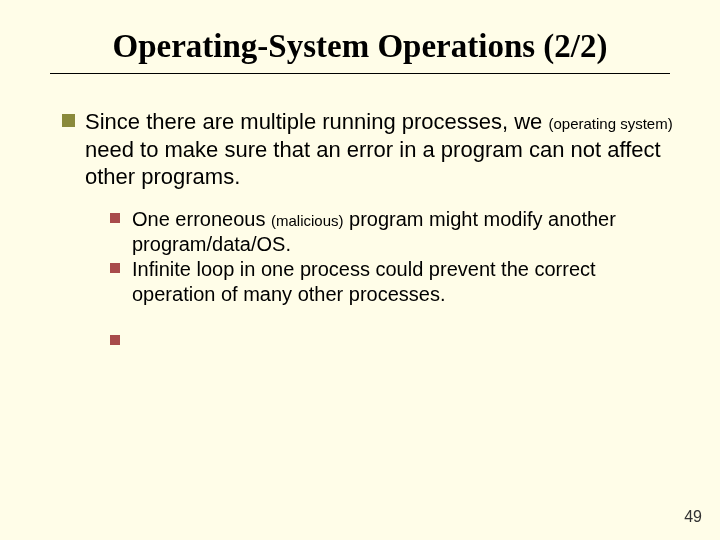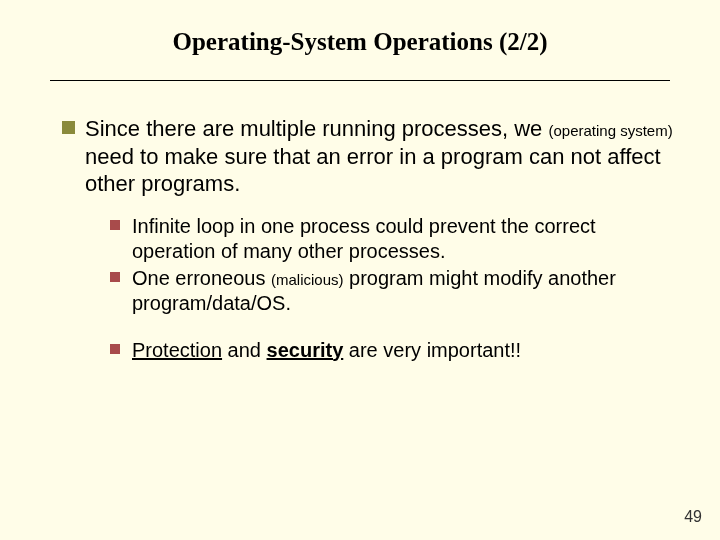--- a/index.html
+++ b/index.html
@@ -13,24 +13,24 @@
   }
   .slide {
     position: relative;
     width: 720px;
     height: 540px;
     background: #fffde8;
     box-sizing: border-box;
   }
   .title {
     font-family: "Times New Roman", Times, serif;
-    font-size: 25px;
+    font-size: 33px;
     text-align: center;
     padding-top: 28px;
-    padding-bottom: 24px;
+    padding-bottom: 8px;
     margin: 0 50px;
     border-bottom: 1.5px solid #000;
   }
   .body {
     margin-top: 34px;
     margin-left: 62px;
     margin-right: 40px;
   }
   .bullet-row {
     display: flex;
@@ -97,39 +97,36 @@
 
     <div class="bullet-row">
       <span class="sq sq-olive"></span>
       <div class="lvl1-text">
         <span>Since there are multiple running processes, we </span><span class="small-paren">(operating system)</span><span> need to make sure that an error in a program can not affect other programs.</span>
       </div>
     </div>
 
     <div class="lvl2">
 
-      <div class="bullet-row">
-        <span class="sq sq-red"></span>
-        <div class="lvl2-text">Infinite loop in one process could prevent the correct operation of many other processes.</div>
-      </div>
-
       <div class="bullet-row" style="margin-top:2px;">
         <span class="sq sq-red"></span>
         <div class="lvl2-text">
           <span>One erroneous </span><span class="small-paren">(malicious)</span><span> program might modify another program/data/OS.</span>
         </div>
       </div>
 
+      <div class="bullet-row">
+        <span class="sq sq-red"></span>
+        <div class="lvl2-text">Infinite loop in one process could prevent the correct operation of many other processes.</div>
+      </div>
+
       <div class="gap"></div>
 
       <div class="bullet-row">
         <span class="sq sq-red"></span>
-        <div class="lvl2-text">
-          <span class="u">Protection</span><span> and </span><span class="u b">security</span><span> are very important!!</span>
-        </div>
       </div>
 
     </div>
 
   </div>
 
   <div class="pagenum">49</div>
 
 </div>
 

